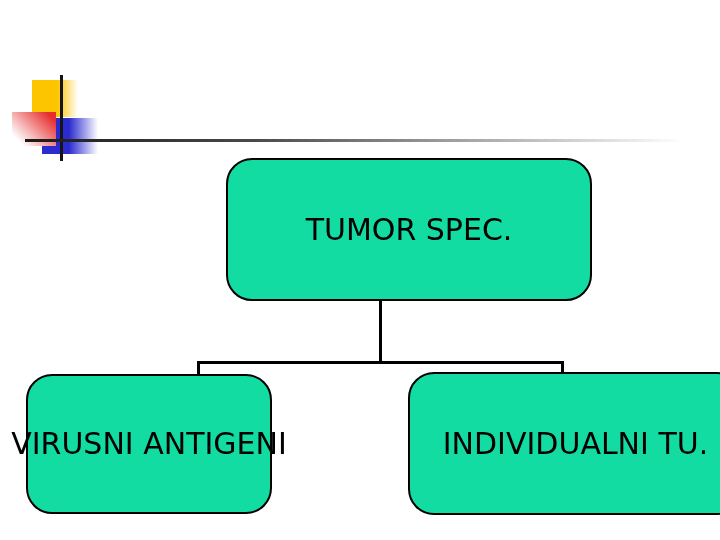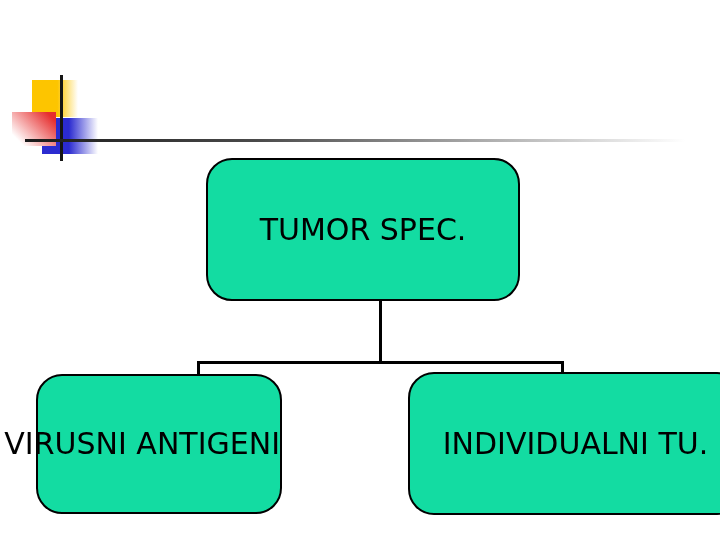--- a/index.html
+++ b/index.html
@@ -53,22 +53,22 @@
     display: flex;
     flex-direction: column;
     align-items: center;
     justify-content: center;
     text-align: center;
     color: #000000;
     font-size: 30px;
     line-height: 40px;
   }
   .node span { display: block; white-space: nowrap; }
-  .node-root  { left: 206px; top: 158px; width: 314px; height: 143px; align-items: center; }
-  .node-left  { left: 36px;  top: 374px; width: 246px; height: 140px; align-items: flex-end; }
+  .node-root  { left: 226px; top: 158px; width: 366px; height: 143px; align-items: center; }
+  .node-left  { left: 26px;  top: 374px; width: 246px; height: 140px; }
   .node-right { left: 408px; top: 372px; width: 335px; height: 143px; }
 </style>
 </head>
 <body>
 
 <div class="slide">
 
   <div>
     <div class="deco deco-yellow"></div>
     <div class="deco deco-blue"></div>

